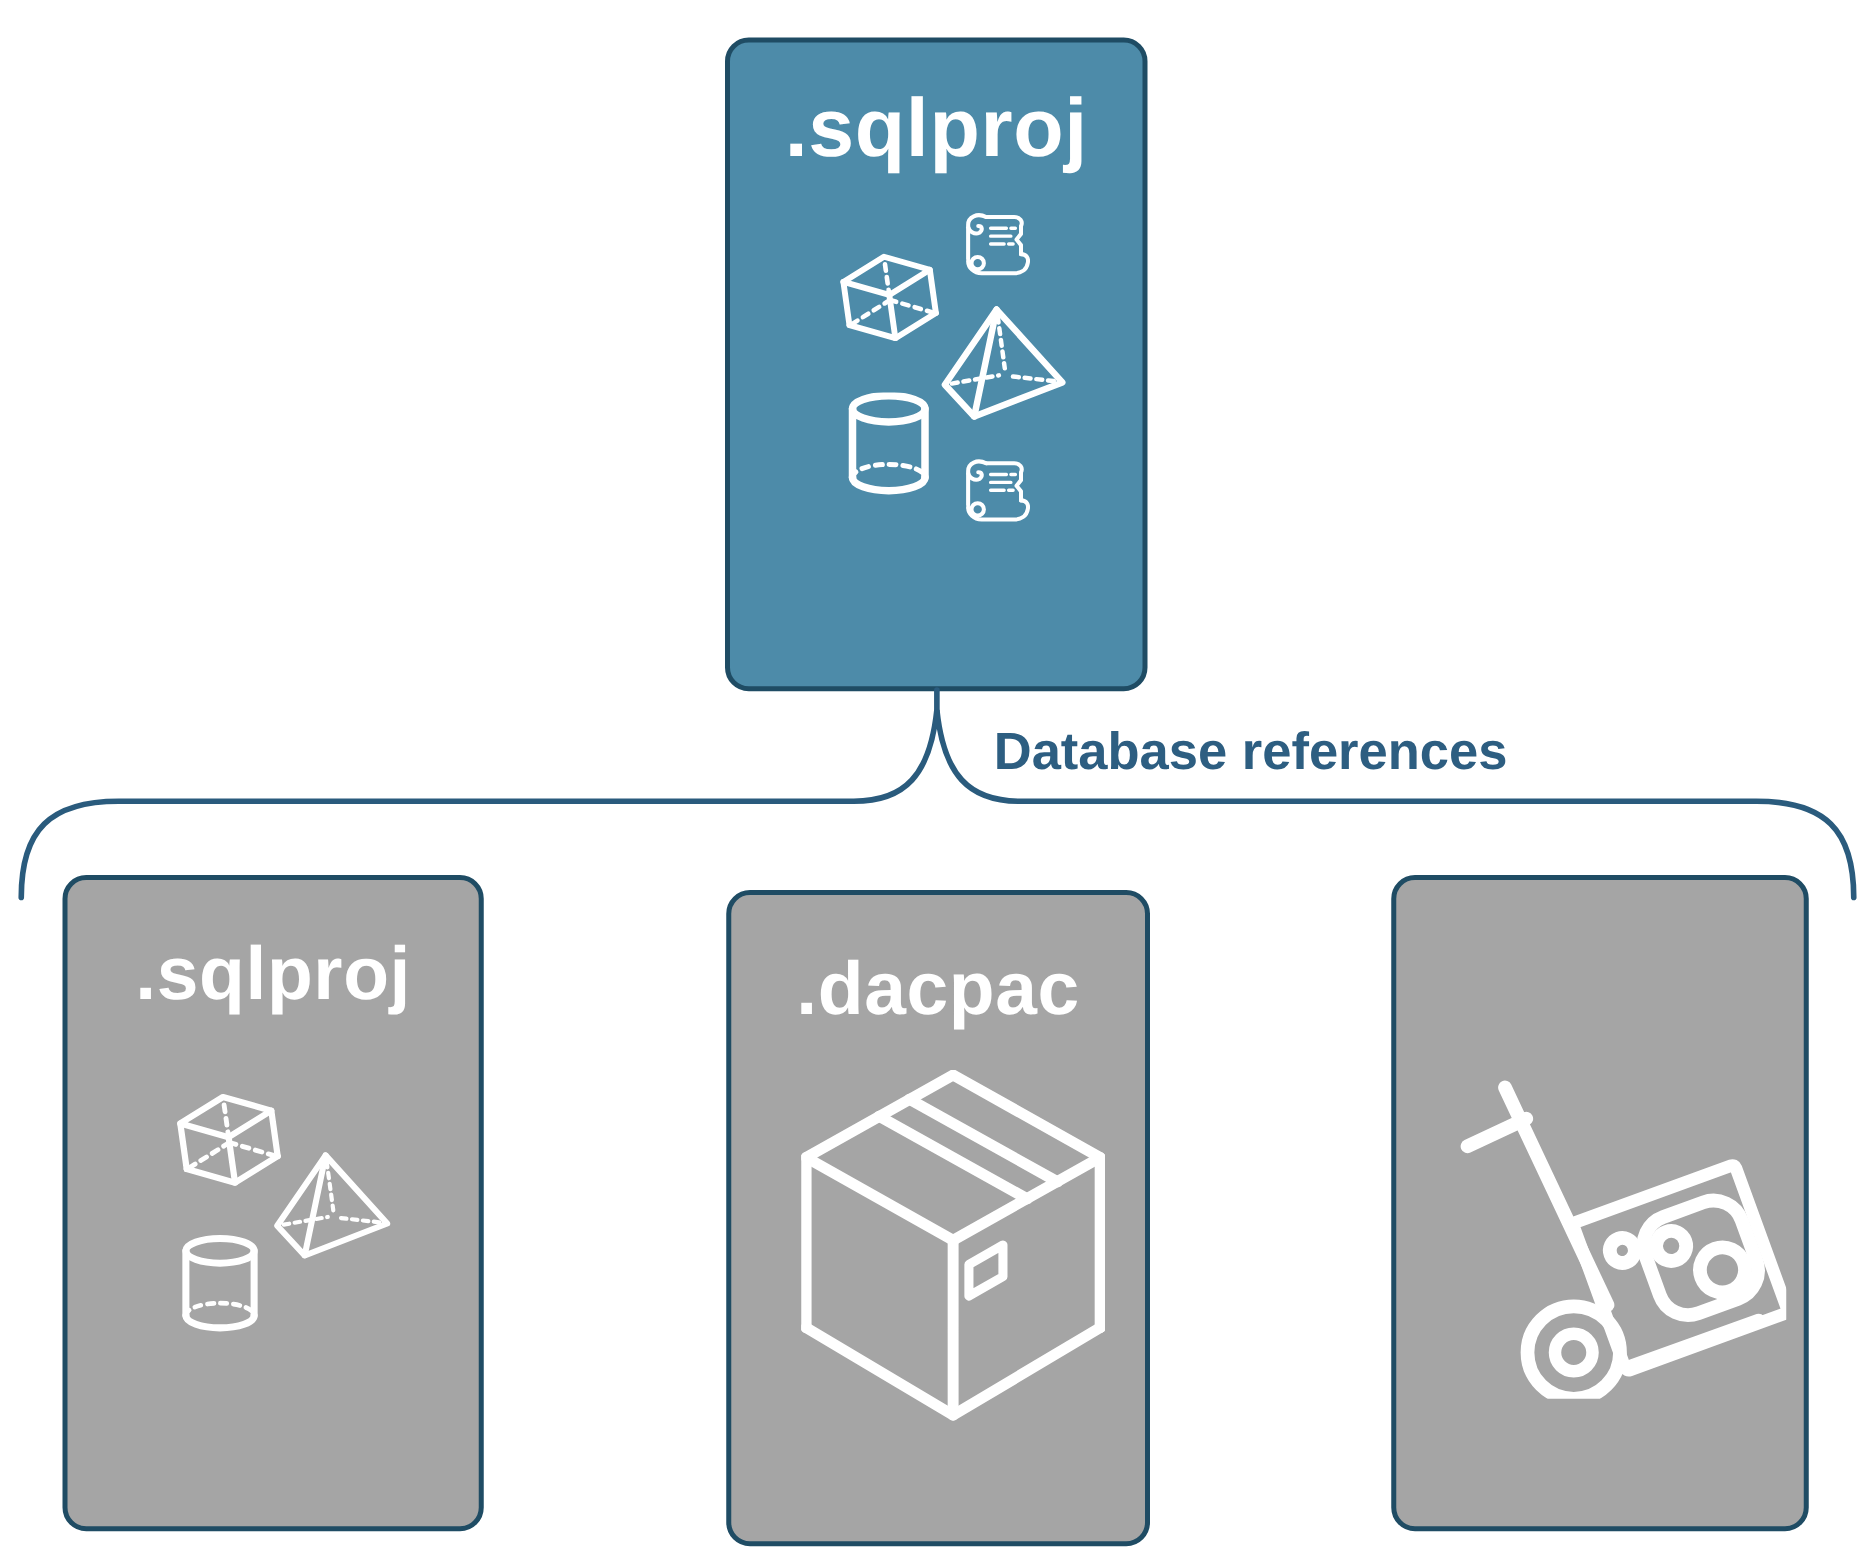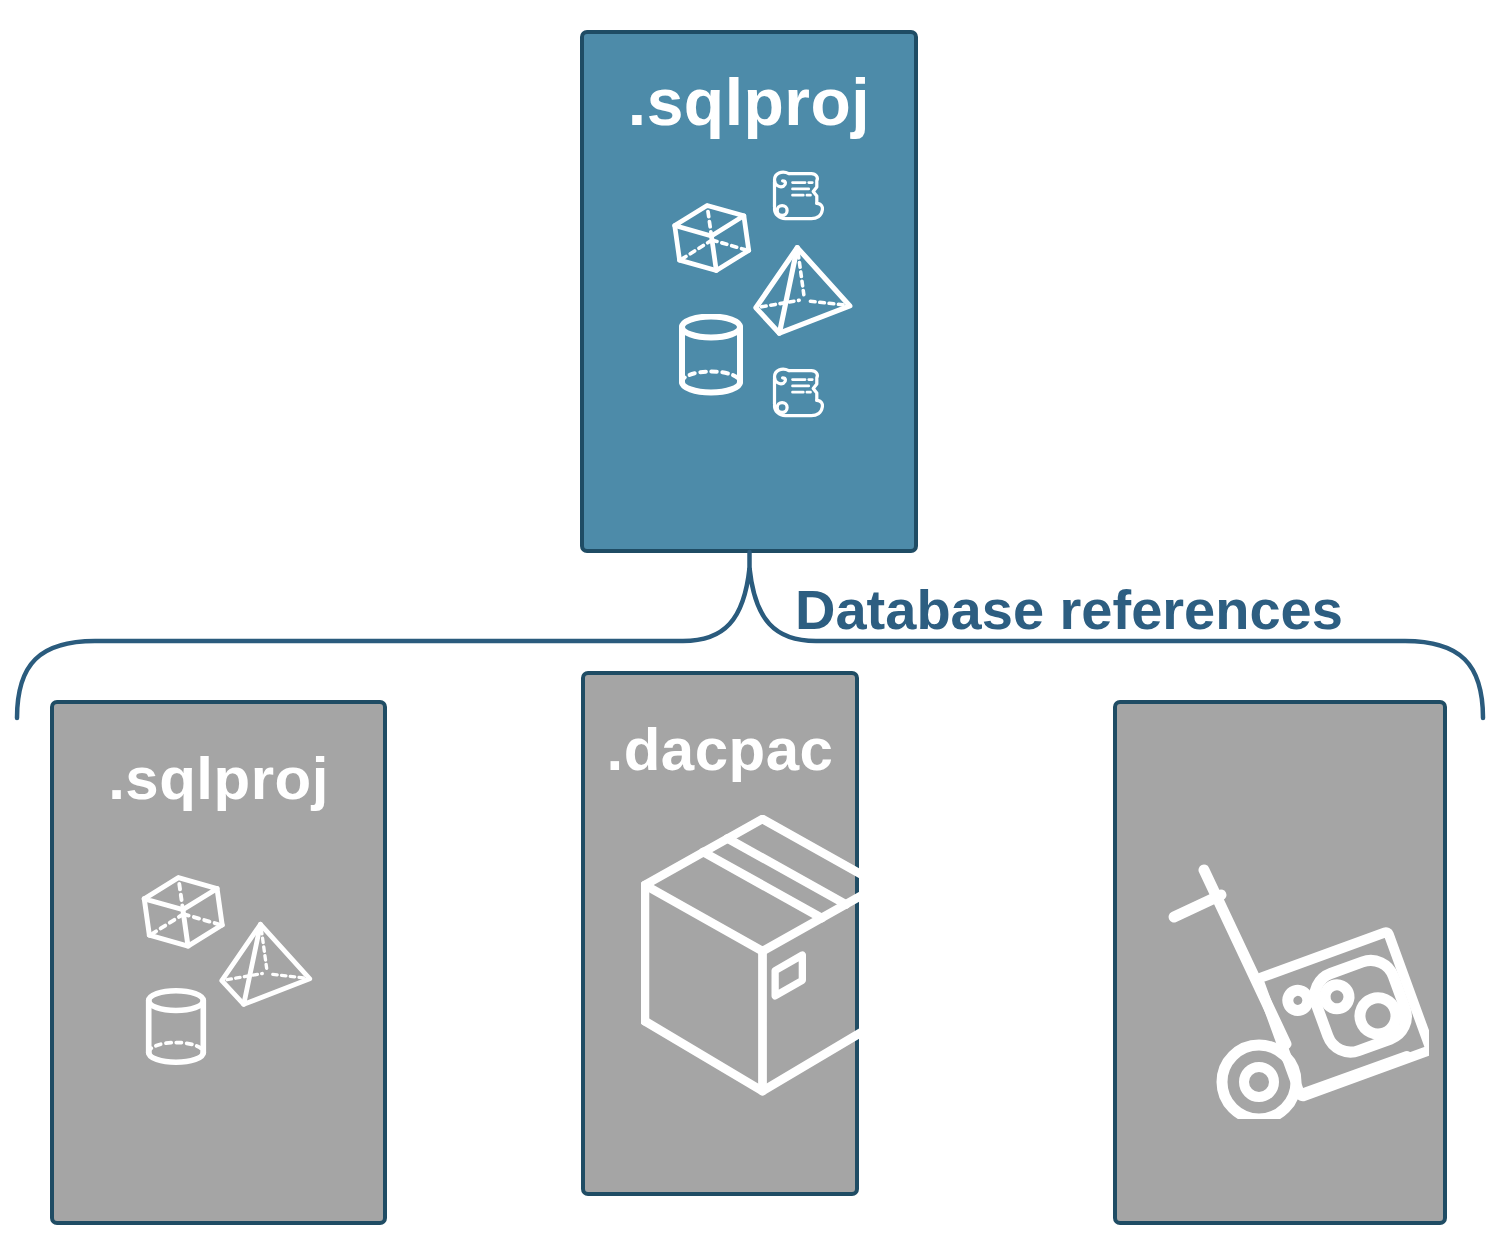--- a/index.html
+++ b/index.html
@@ -7,21 +7,21 @@
     position: relative;
     width: 1500px; height: 1250px;
     background: var(--bg, #ffffff);
     font-family: "Liberation Sans", sans-serif;
     overflow: hidden;
   }
   .card {
     position: absolute;
     box-sizing: border-box;
     border: 4px solid var(--border, #1f4c64);
-    border-radius: 7px;
+    border-radius: 19px;
   }
   .card.parent { background: var(--parent-fill, #4d8ba9); }
   .card.child  { background: var(--child-fill, #a5a5a5); }
   .card-label {
     display: block;
     text-align: center;
     color: #ffffff;
     font-weight: 700;
     letter-spacing: 0.5px;
   }
@@ -30,21 +30,21 @@
   .icon { position: absolute; }
   .icon svg { display: block; width: 100%; height: 100%; }
   .stroke-icon path, .stroke-icon ellipse, .stroke-icon circle, .stroke-icon rect, .stroke-icon line {
     fill: none; stroke: #ffffff; stroke-linecap: round; stroke-linejoin: round;
   }
   .connector-svg { position: absolute; left: 0; top: 0; }
   .connector-svg path { fill: none; stroke: var(--connector, #2a5b7d); stroke-width: 4.5; stroke-linecap: round; }
   .ref-label {
     position: absolute;
     left: 795px; top: 577px;
-    font-size: 56px; font-weight: 700;
+    font-size: 42px; font-weight: 700;
     color: var(--ref-text, #2d5e81);
     white-space: nowrap;
   }
 </style>
 </head>
 <body>
 
 <div class="canvas">
 
   <div class="card parent" style="left:580px; top:30px; width:338px; height:523px;">
@@ -145,21 +145,21 @@
         <g stroke-width="6">
           <ellipse cx="34" cy="13" rx="29" ry="10.5"></ellipse>
           <path d="M5 13 V68 M63 13 V68"></path>
           <path d="M5 68 A29 10.5 0 0 0 63 68"></path>
           <path d="M5 68 A29 10.5 0 0 1 63 68" stroke-dasharray="5.5 5.5" stroke-width="4"></path>
         </g>
       </svg>
     </span>
   </div>
 
-  <div class="card child" style="left:581px; top:671px; width:278px; height:525px;">
+  <div class="card child" style="left:581px; top:712px; width:339px; height:525px;">
     <span class="card-label">.dacpac</span>
 
     <span class="icon" style="left:56px; top:140px; width:243px; height:282px;">
       <svg viewBox="0 0 250 290" class="stroke-icon">
         <g stroke-width="9">
           <path d="M125 4 L246 72 L125 140 L4 72 Z"></path>
           <path d="M4 72 V212 M246 72 V212 M125 140 V284"></path>
           <path d="M4 212 L125 284 L246 212"></path>
           <path d="M64 38 L186 106 M89 24 L211 92"></path>
           <path d="M138 160 L166 144 L166 170 L138 186 Z" stroke-width="7.5"></path>

